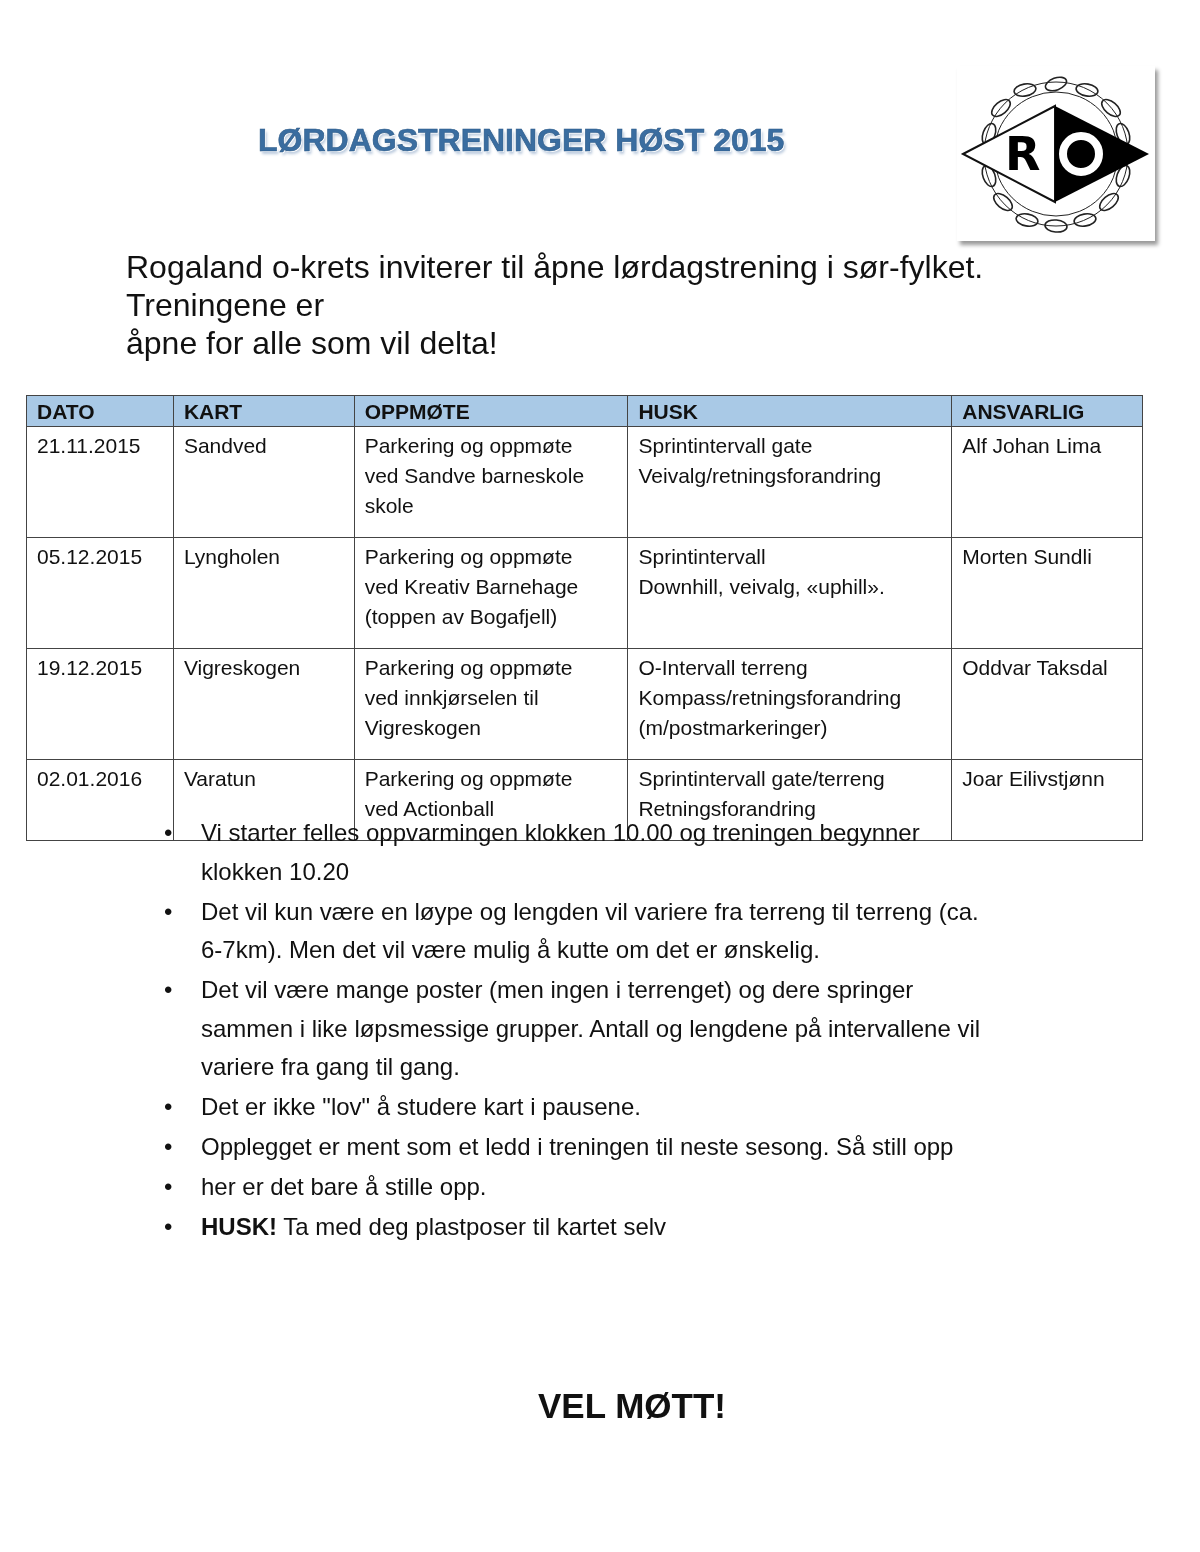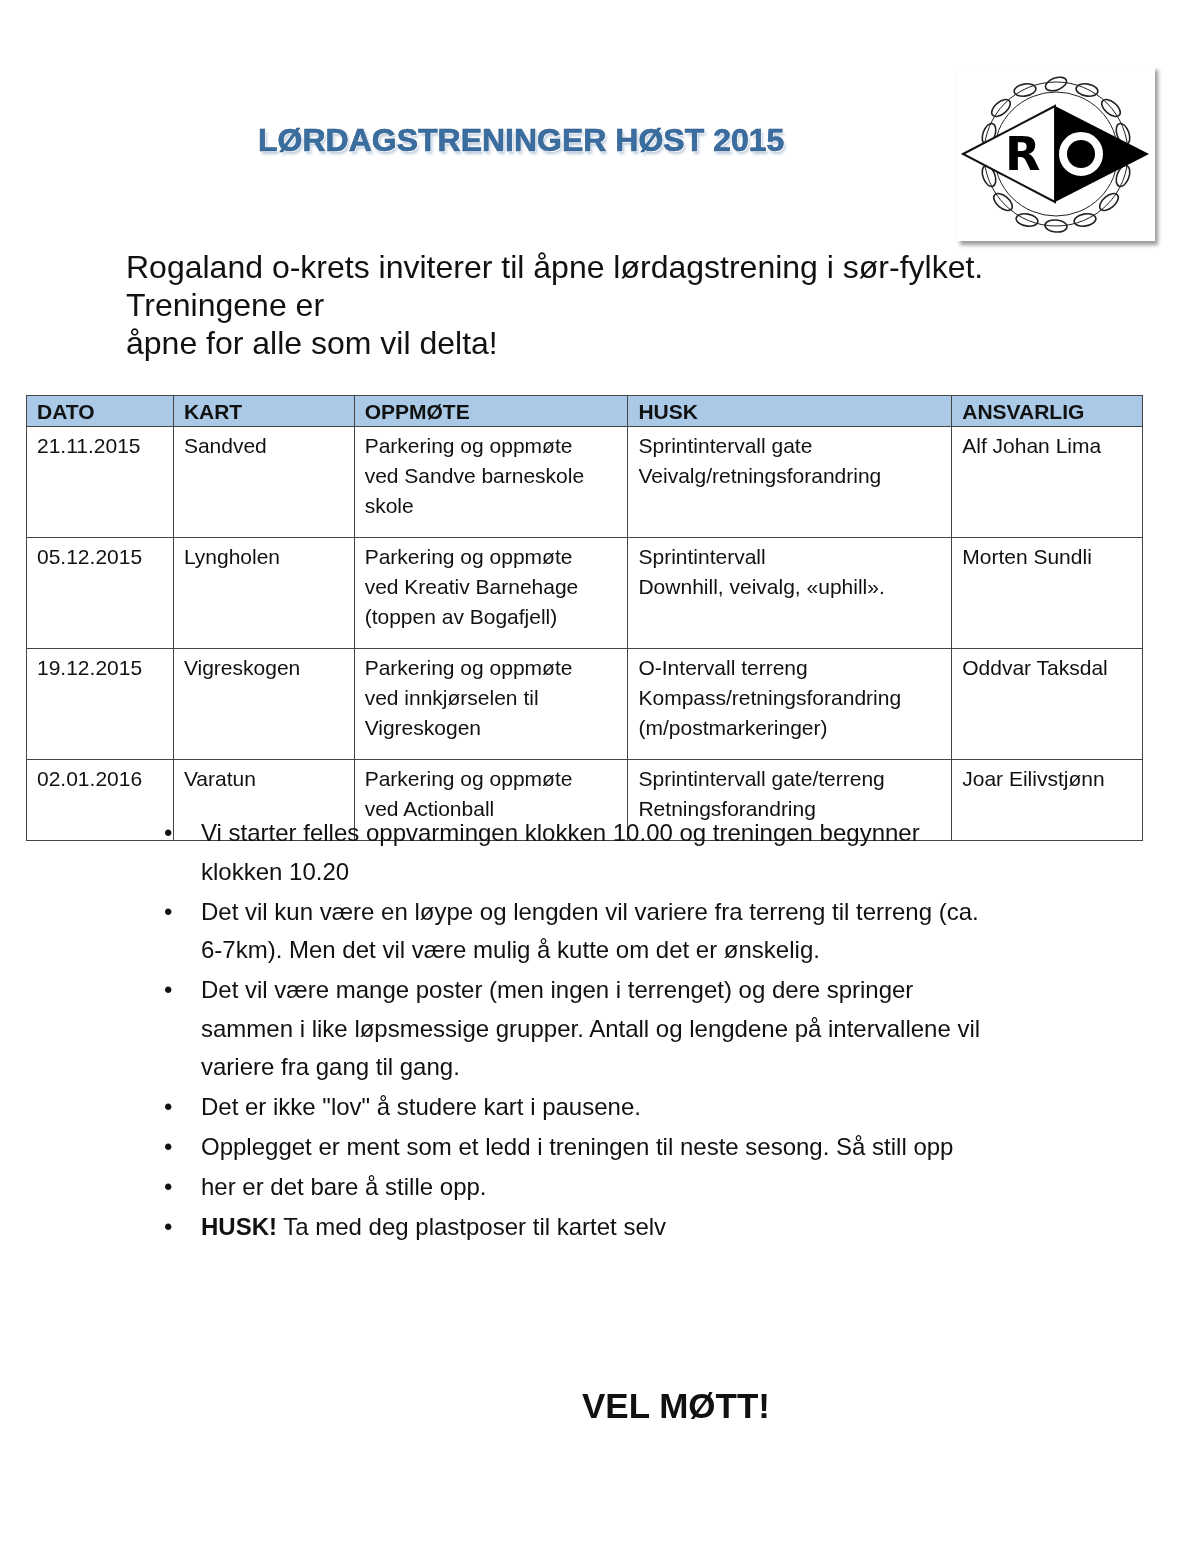--- a/index.html
+++ b/index.html
@@ -16,21 +16,21 @@
   table.sched th, table.sched td { border: 1.5px solid #444; vertical-align: top; text-align: left;
                 padding: 4px 10px 16px 10px; line-height: 30px; }
   table.sched th { background: #a9c9e6; font-weight: bold; padding-top: 2px; padding-bottom: 0; line-height: 28px; }
   table.sched td { height: 84px; }
   table.sched tr.last td { height: 56px; }
   .cell-line { display: block; white-space: nowrap; }
   ul.notes { position: absolute; left: 160px; top: 814px; width: 900px; margin: 0; padding: 0; list-style: none;
              font-size: 24px; line-height: 38.5px; }
   ul.notes li { position: relative; padding-left: 41px; margin-bottom: 1.5px; }
   ul.notes li .bullet { position: absolute; left: 4px; top: 0; }
-  .closing { position: absolute; left: 538px; top: 1386px; font-size: 35px; font-weight: bold; margin-left: 44px; }
+  .closing { position: absolute; left: 538px; top: 1386px; font-size: 35px; font-weight: bold; }
 </style>
 </head>
 <body>
 
 <div class="title">LØRDAGSTRENINGER HØST 2015</div>
 
 <div class="logo">
   <svg width="198" height="175" viewBox="0 0 198 175">
 
     <g fill="none" stroke="#222" stroke-width="1.6">

